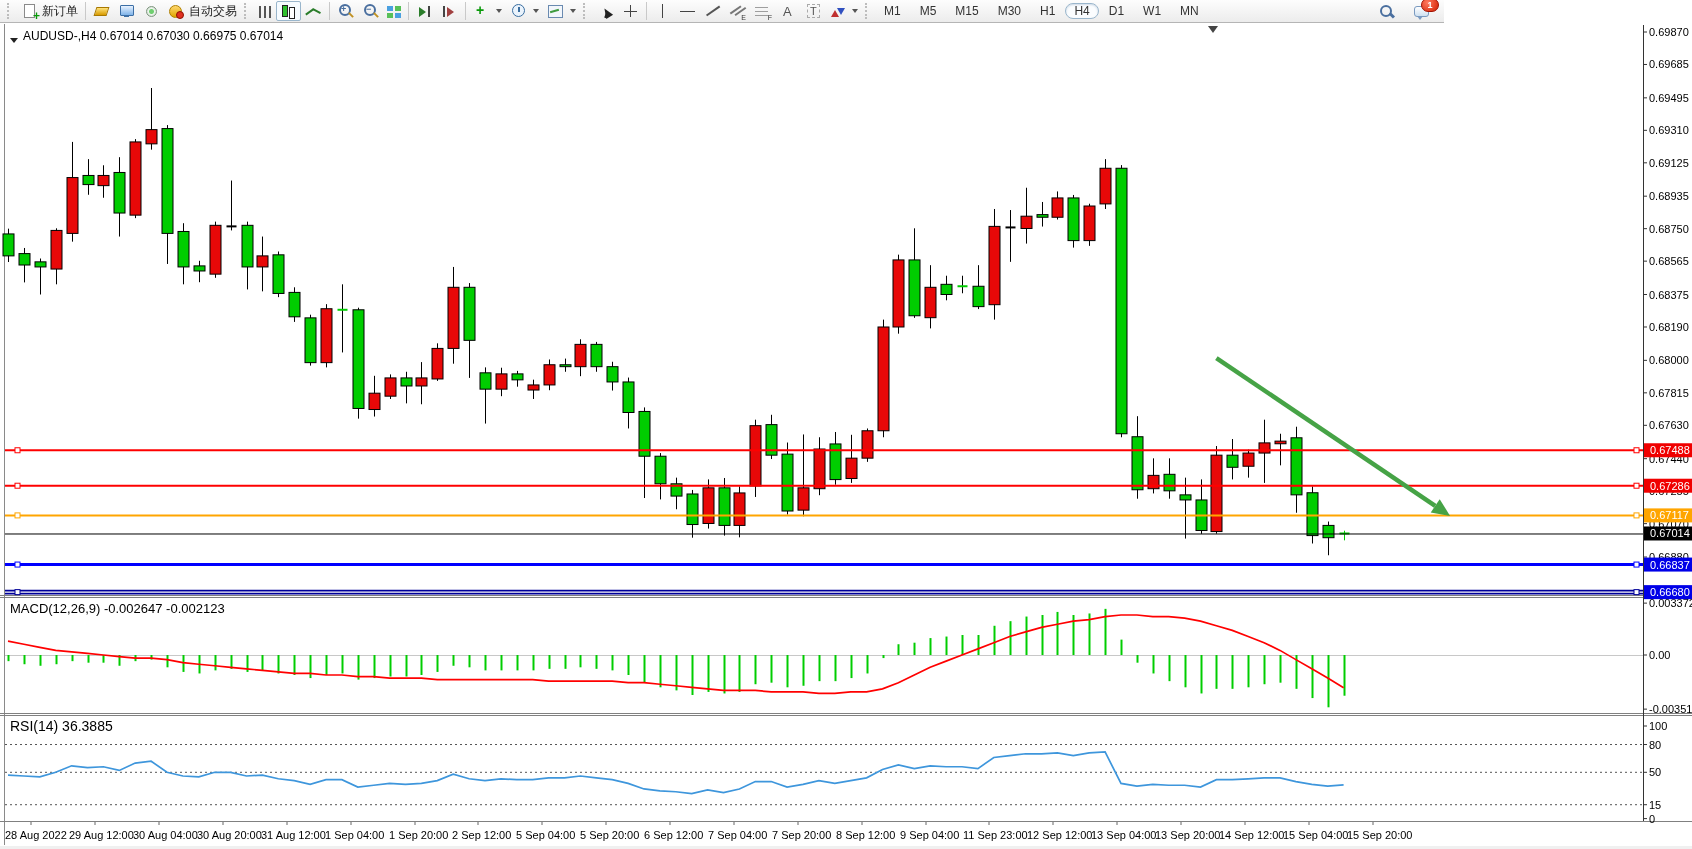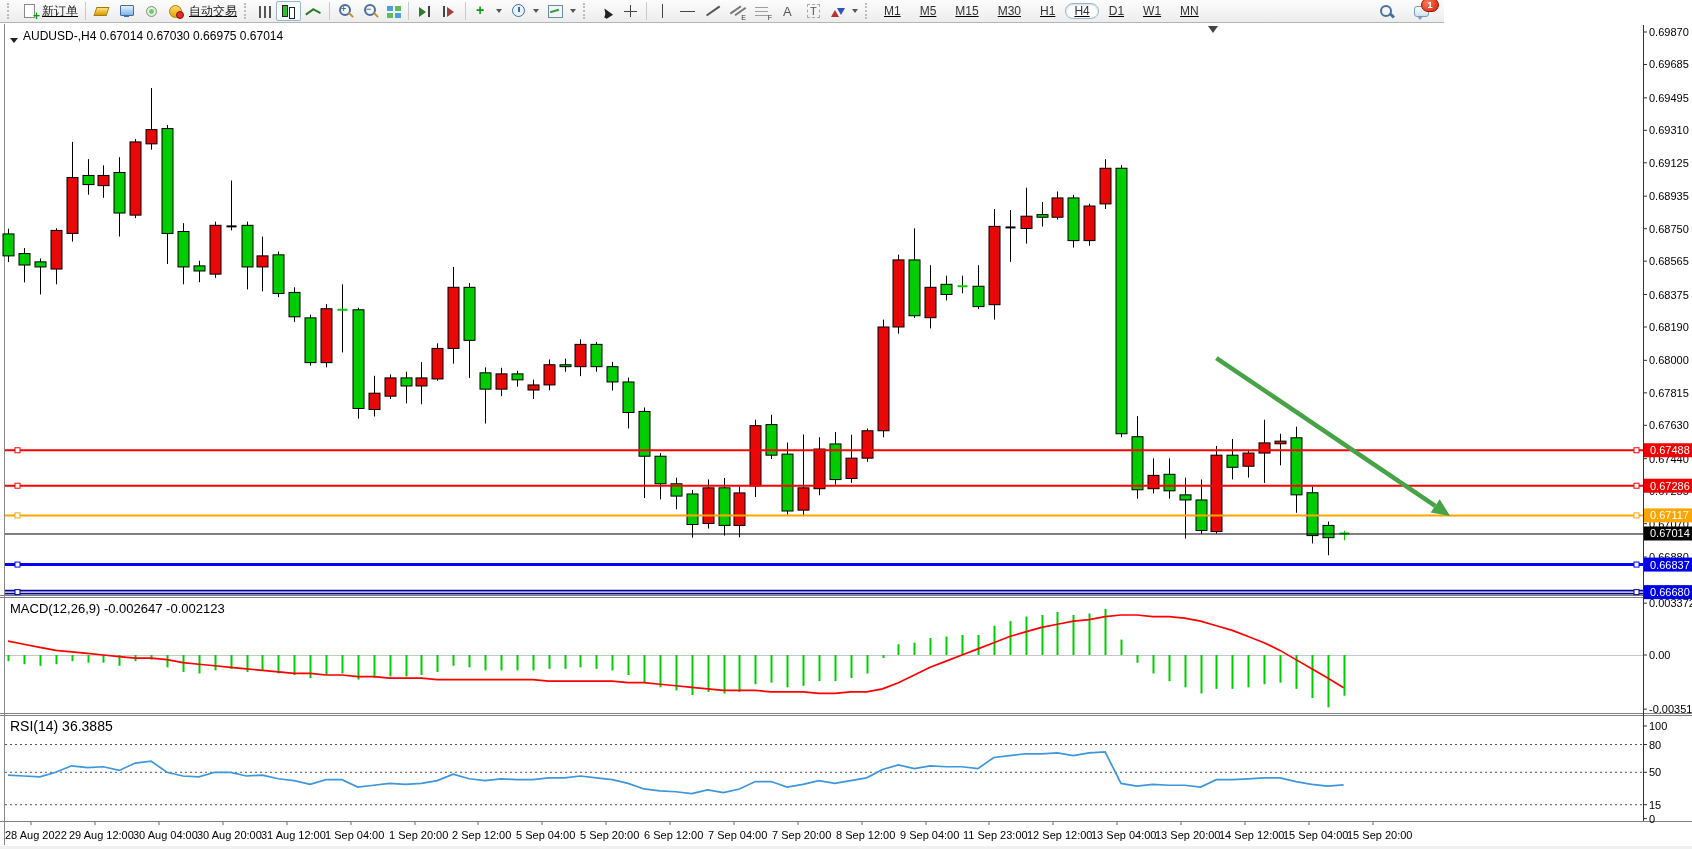--- a/index.html
+++ b/index.html
@@ -1,19 +1,19 @@
 <!DOCTYPE html>
 <html><head>
 <meta charset="utf-8">
 <style>
   html,body{margin:0;padding:0;background:#e8e8e8;font-family:"Liberation Sans",sans-serif;}
   #app{position:relative;width:1692px;height:849px;background:#ffffff;overflow:hidden;}
   
   #toolbar{position:absolute;top:0;left:0;width:1444px;height:23px;background:linear-gradient(#fdfdfd,#ececec);
-    border-bottom:1px solid #b5b5b5;display:flex;align-items:center;padding:0 4px;box-sizing:border-box;z-index:20;text-decoration:underline;}
+    border-bottom:1px solid #b5b5b5;display:flex;align-items:center;padding:0 4px;box-sizing:border-box;z-index:20;}
   .grip{width:5px;height:16px;border-left:2px dotted #bdbdbd;margin:0 3px;}
   .vsep{width:1px;height:18px;background:#c9c9c9;margin:0 3px;}
   .tb{height:20px;min-width:22px;display:inline-flex;align-items:center;justify-content:center;gap:4px;
     border:1px solid transparent;background:transparent;padding:0 3px;font:12px "Liberation Sans",sans-serif;color:#222;border-radius:2px;}
   .tb.pressed{background:#f6fbff;border-color:#9ab6cc;}
   .caret{width:0;height:0;border-left:3px solid transparent;border-right:3px solid transparent;border-top:4px solid #555;margin-left:2px;}
   .ic{width:17px;height:16px;display:inline-block;position:relative;}
   .ic-neworder::before{content:"";position:absolute;left:3px;top:1px;width:9px;height:12px;background:#fff;border:1px solid #8a8a8a;}
   .ic-neworder::after{content:"+";position:absolute;right:-2px;bottom:-3px;color:#0a9a0a;font:bold 12px/1 "Liberation Sans",sans-serif;}
   .ic-gold::before{content:"";position:absolute;left:2px;top:4px;width:11px;height:7px;background:linear-gradient(#ffe27a,#d89b00);transform:skewX(-18deg);border:1px solid #a87800;}

